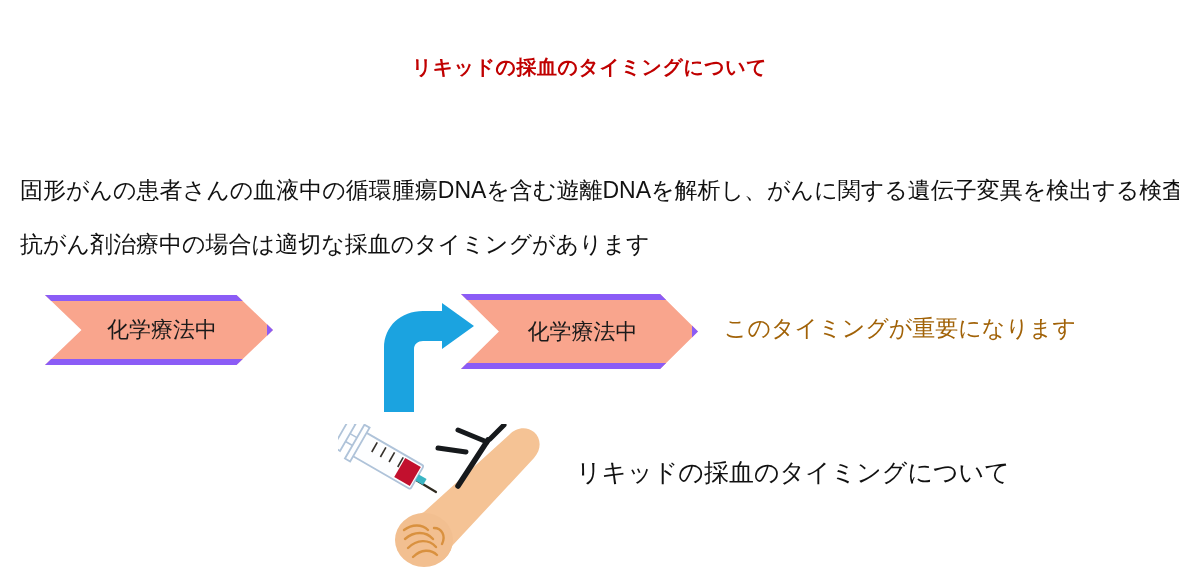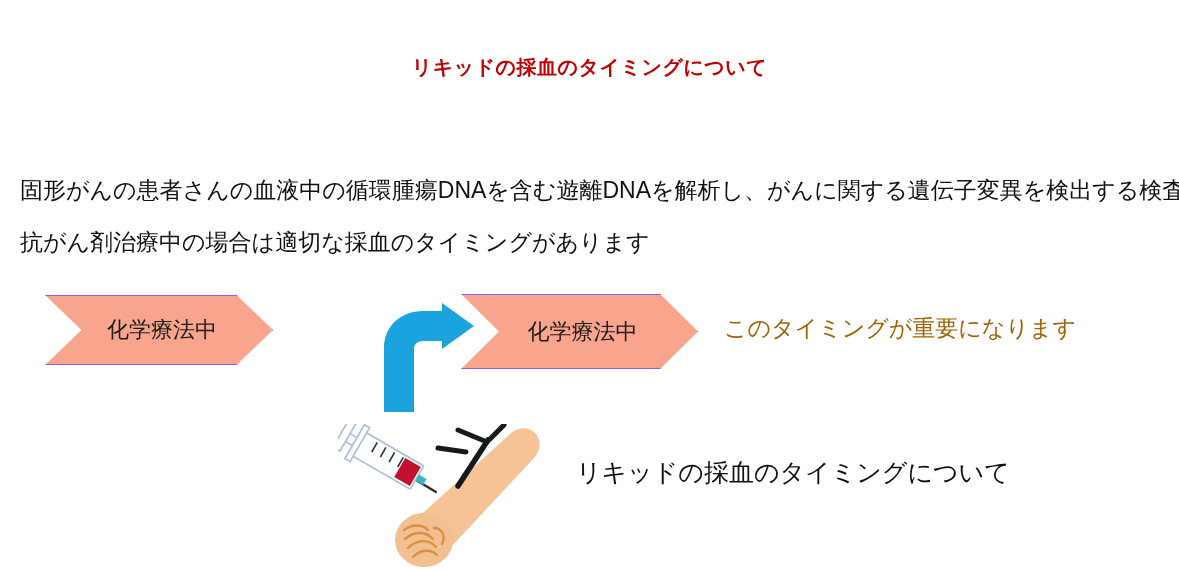--- a/index.html
+++ b/index.html
@@ -35,27 +35,27 @@
   .body-line {
     position: absolute;
     left: 20px;
     font-size: 23px;
     line-height: 1.25;
     color: #111111;
     white-space: nowrap;
     letter-spacing: 0px;
   }
   #body-line-1 { top: 176px; }
-  #body-line-2 { top: 230px; font-family: Liberation Mono, monospace; }
+  #body-line-2 { top: 230px; }
 
   
   .chevron {
     position: absolute;
     background: #F9A58D;
-    border: 1px solid #8b5cf6;
+    border: 6px solid #8b5cf6;
     box-sizing: border-box;
     -webkit-clip-path: polygon(0% 0%, 84% 0%, 100% 50%, 84% 100%, 0% 100%, 16% 50%);
     clip-path: polygon(0% 0%, 84% 0%, 100% 50%, 84% 100%, 0% 100%, 16% 50%);
     display: flex;
     align-items: center;
   }
   .chevron-label {
     width: 100%;
     text-align: center;
     font-size: 22px;

